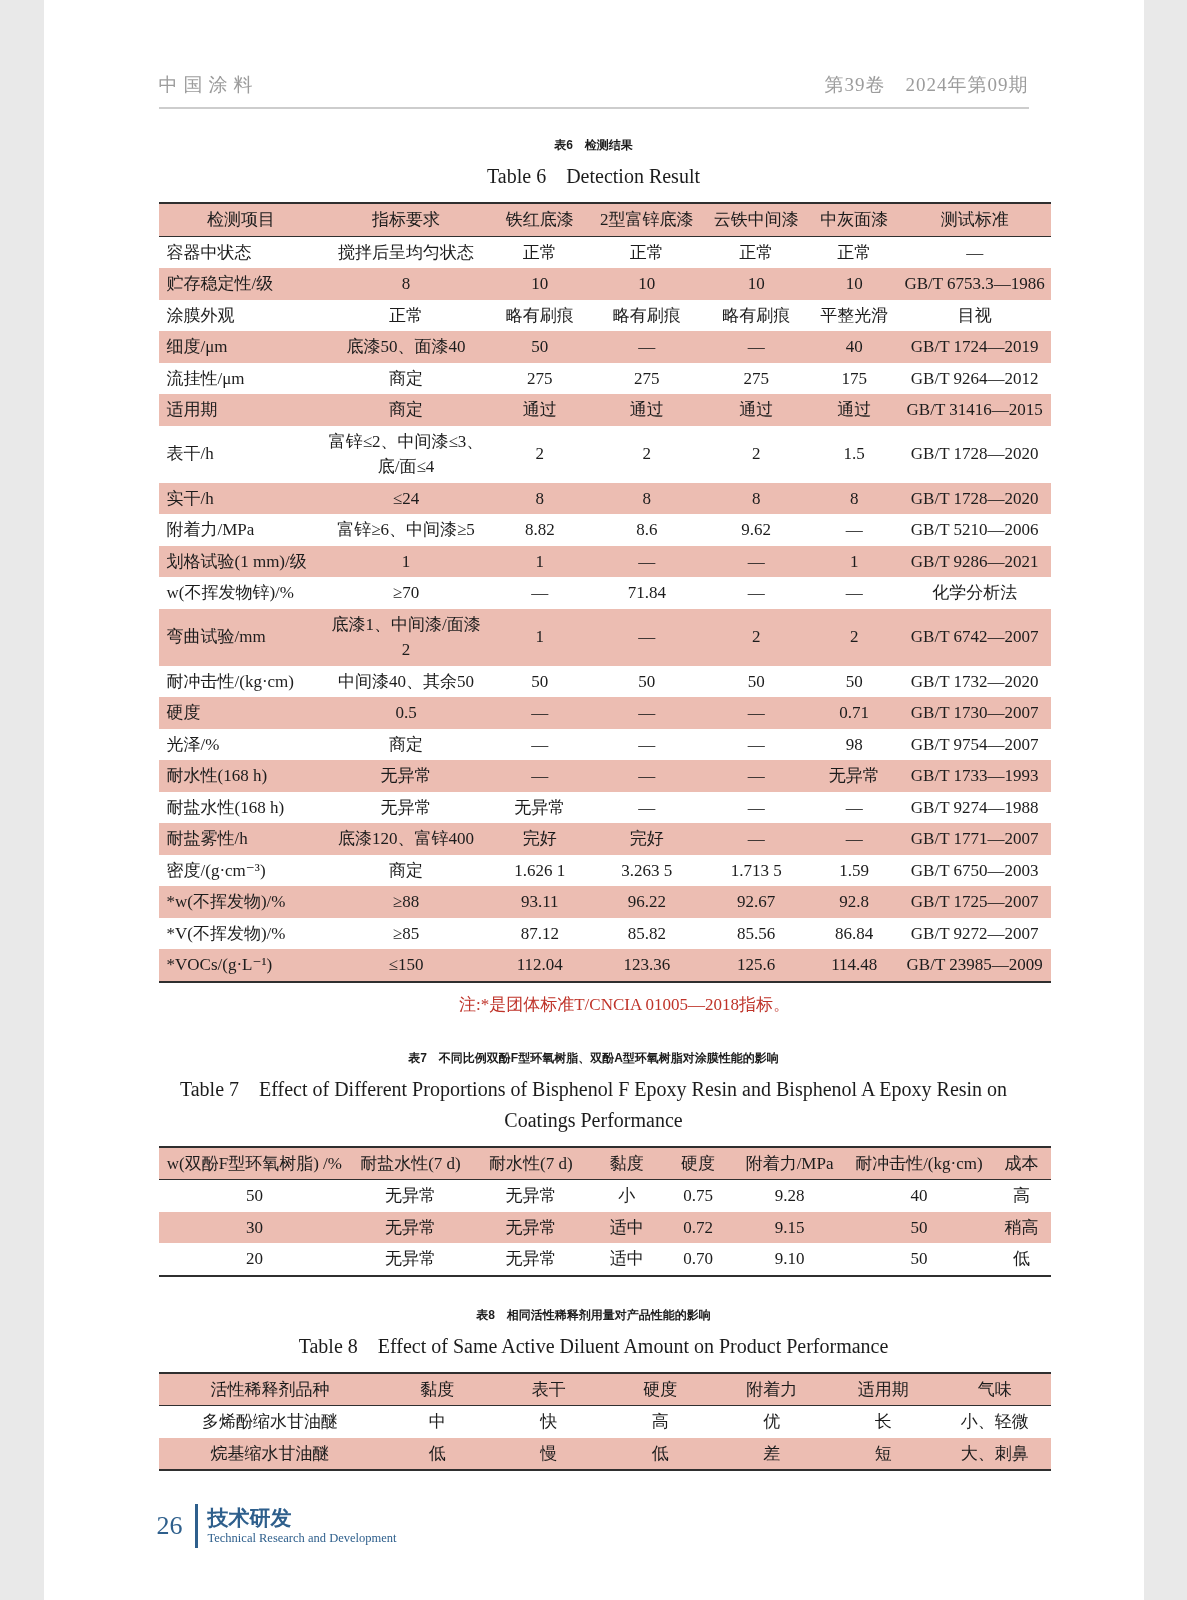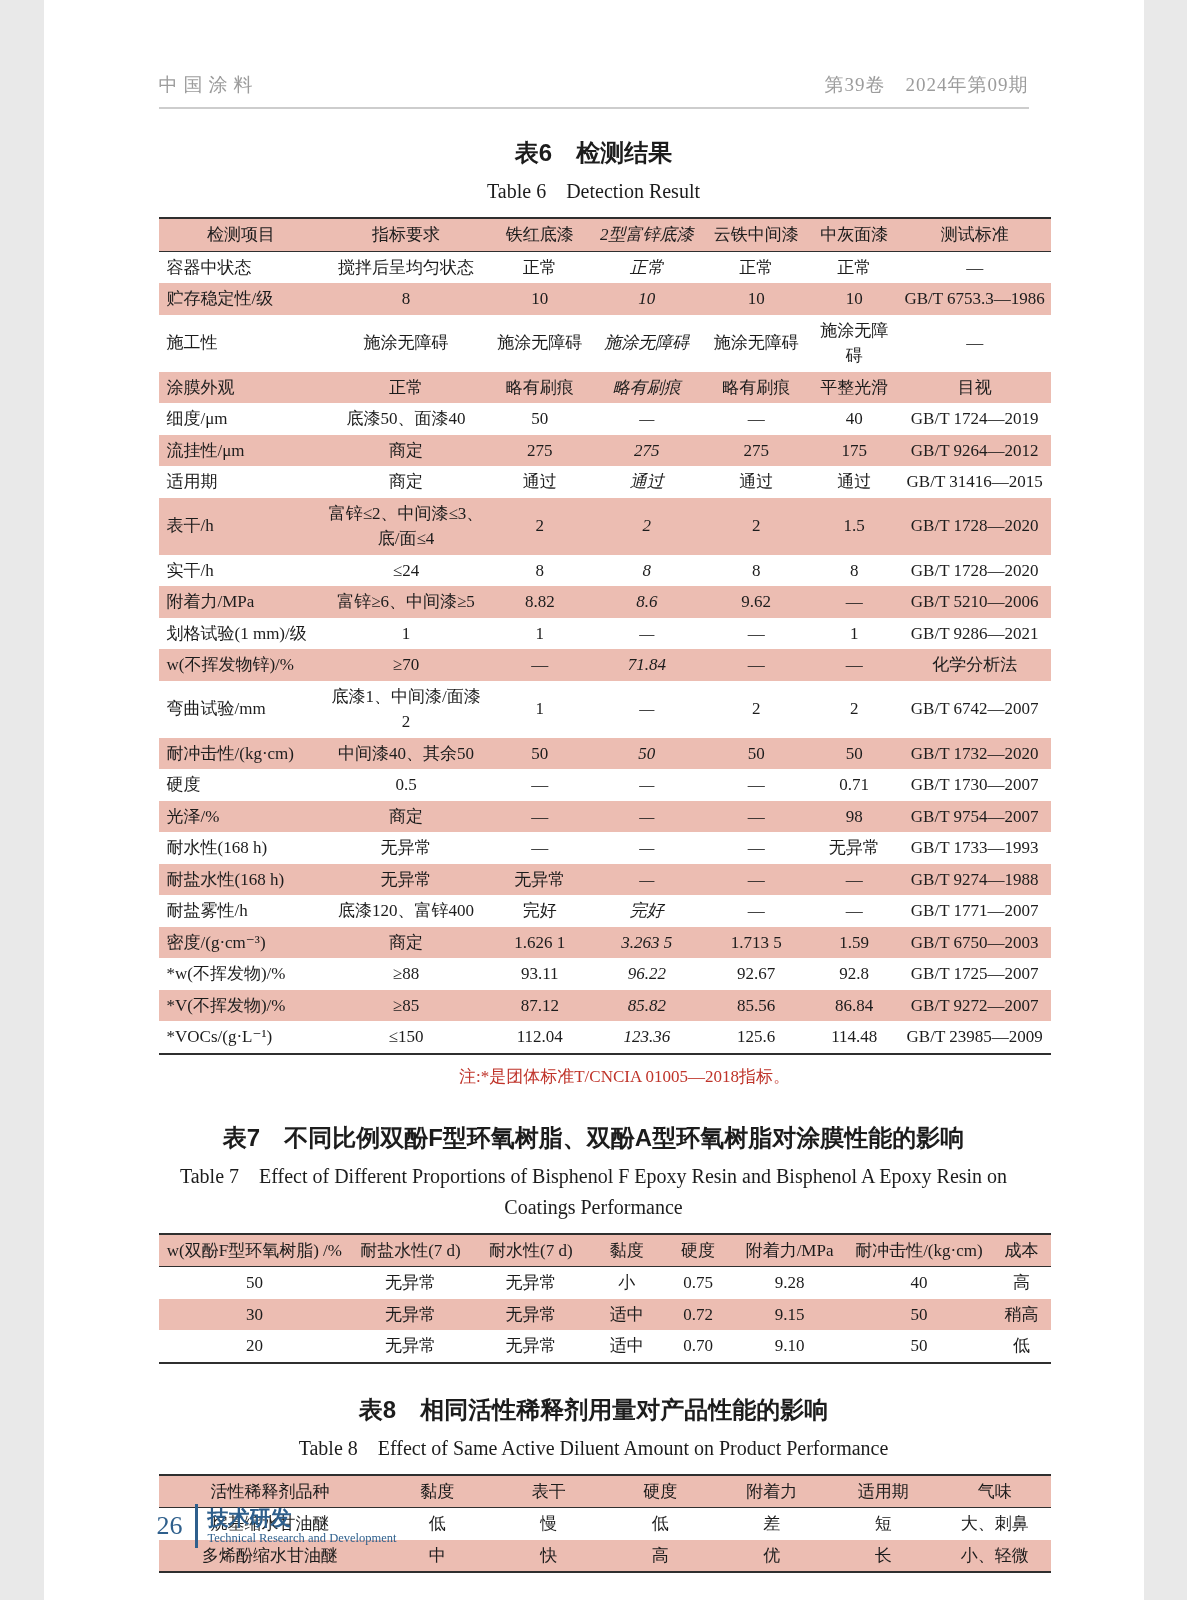--- a/index.html
+++ b/index.html
@@ -23,21 +23,21 @@
     display:flex;justify-content:space-between;align-items:flex-end;
     color:var(--gray);font-size:19px;
     border-bottom:2px solid #cdcdcd;padding-bottom:9px;
   }
   .journal-name{letter-spacing:6px;}
   .issue-info{letter-spacing:1px;}
 
   
   .caption-zh{
     text-align:center;font-family:"Liberation Sans","DejaVu Sans",sans-serif;
-    font-weight:bold;font-size:24px;margin-bottom:7px;
+    font-weight:bold;font-size:12px;margin-bottom:7px;
   }
   .caption-en{
     text-align:center;font-weight:normal;font-size:20px;line-height:1.55;
     max-width:880px;margin:0 auto 10px auto;
   }
   .t6-section{margin-top:28px;}
   .t7-section{margin-top:34px;}
   .t8-section{margin-top:30px;}
 
   
@@ -48,21 +48,21 @@
   }
   .data-table th,.data-table td{
     padding:3px 4px;text-align:center;font-weight:normal;line-height:1.5;
   }
   .data-table thead tr{background:var(--pink);border-bottom:1px solid var(--rule);}
   .data-table tbody tr:nth-child(even){background:var(--pink);}
 
   .t6 th:nth-child(1),.t6 td:nth-child(1){width:18.5%;}
   .t6 th:nth-child(2),.t6 td:nth-child(2){width:18.5%;}
   .t6 th:nth-child(3),.t6 td:nth-child(3){width:11.5%;}
-  .t6 th:nth-child(4),.t6 td:nth-child(4){width:12.5%;font-style:italic;}
+  .t6 th:nth-child(4),.t6 td:nth-child(4){width:12.5%;}
   .t6 th:nth-child(5),.t6 td:nth-child(5){width:12%;}
   .t6 th:nth-child(6),.t6 td:nth-child(6){width:10%;}
   .t6 td:first-child{text-align:left;padding-left:8px;}
 
   .t7 th:nth-child(1),.t7 td:nth-child(1){width:21.5%;}
   .t7 th:nth-child(2),.t7 td:nth-child(2){width:13.5%;}
   .t7 th:nth-child(3),.t7 td:nth-child(3){width:13.5%;}
   .t7 th:nth-child(4),.t7 td:nth-child(4){width:8%;}
   .t7 th:nth-child(5),.t7 td:nth-child(5){width:8%;}
   .t7 th:nth-child(6),.t7 td:nth-child(6){width:12.5%;}
@@ -125,29 +125,20 @@
             <td>—</td>
           </tr>
           <tr>
             <td>贮存稳定性/级</td>
             <td>8</td>
             <td>10</td>
             <td>10</td>
             <td>10</td>
             <td>10</td>
             <td>GB/T 6753.3—1986</td>
-          </tr>
-          <tr>
-            <td>施工性</td>
-            <td>施涂无障碍</td>
-            <td>施涂无障碍</td>
-            <td>施涂无障碍</td>
-            <td>施涂无障碍</td>
-            <td>施涂无障碍</td>
-            <td>—</td>
           </tr>
           <tr>
             <td>涂膜外观</td>
             <td>正常</td>
             <td>略有刷痕</td>
             <td>略有刷痕</td>
             <td>略有刷痕</td>
             <td>平整光滑</td>
             <td>目视</td>
           </tr>
@@ -388,36 +379,36 @@
             <th>黏度</th>
             <th>表干</th>
             <th>硬度</th>
             <th>附着力</th>
             <th>适用期</th>
             <th>气味</th>
           </tr>
         </thead>
         <tbody>
           <tr>
+            <td>多烯酚缩水甘油醚</td>
+            <td>中</td>
+            <td>快</td>
+            <td>高</td>
+            <td>优</td>
+            <td>长</td>
+            <td>小、轻微</td>
+          </tr>
+          <tr>
             <td>烷基缩水甘油醚</td>
             <td>低</td>
             <td>慢</td>
             <td>低</td>
             <td>差</td>
             <td>短</td>
             <td>大、刺鼻</td>
-          </tr>
-          <tr>
-            <td>多烯酚缩水甘油醚</td>
-            <td>中</td>
-            <td>快</td>
-            <td>高</td>
-            <td>优</td>
-            <td>长</td>
-            <td>小、轻微</td>
           </tr>
         </tbody>
       </table>
   </section>
 
   <footer class="page-footer">
     <span class="page-num">26</span>
     <span class="footer-bar"></span>
     <div>
       <div class="footer-col-zh">技术研发</div>

